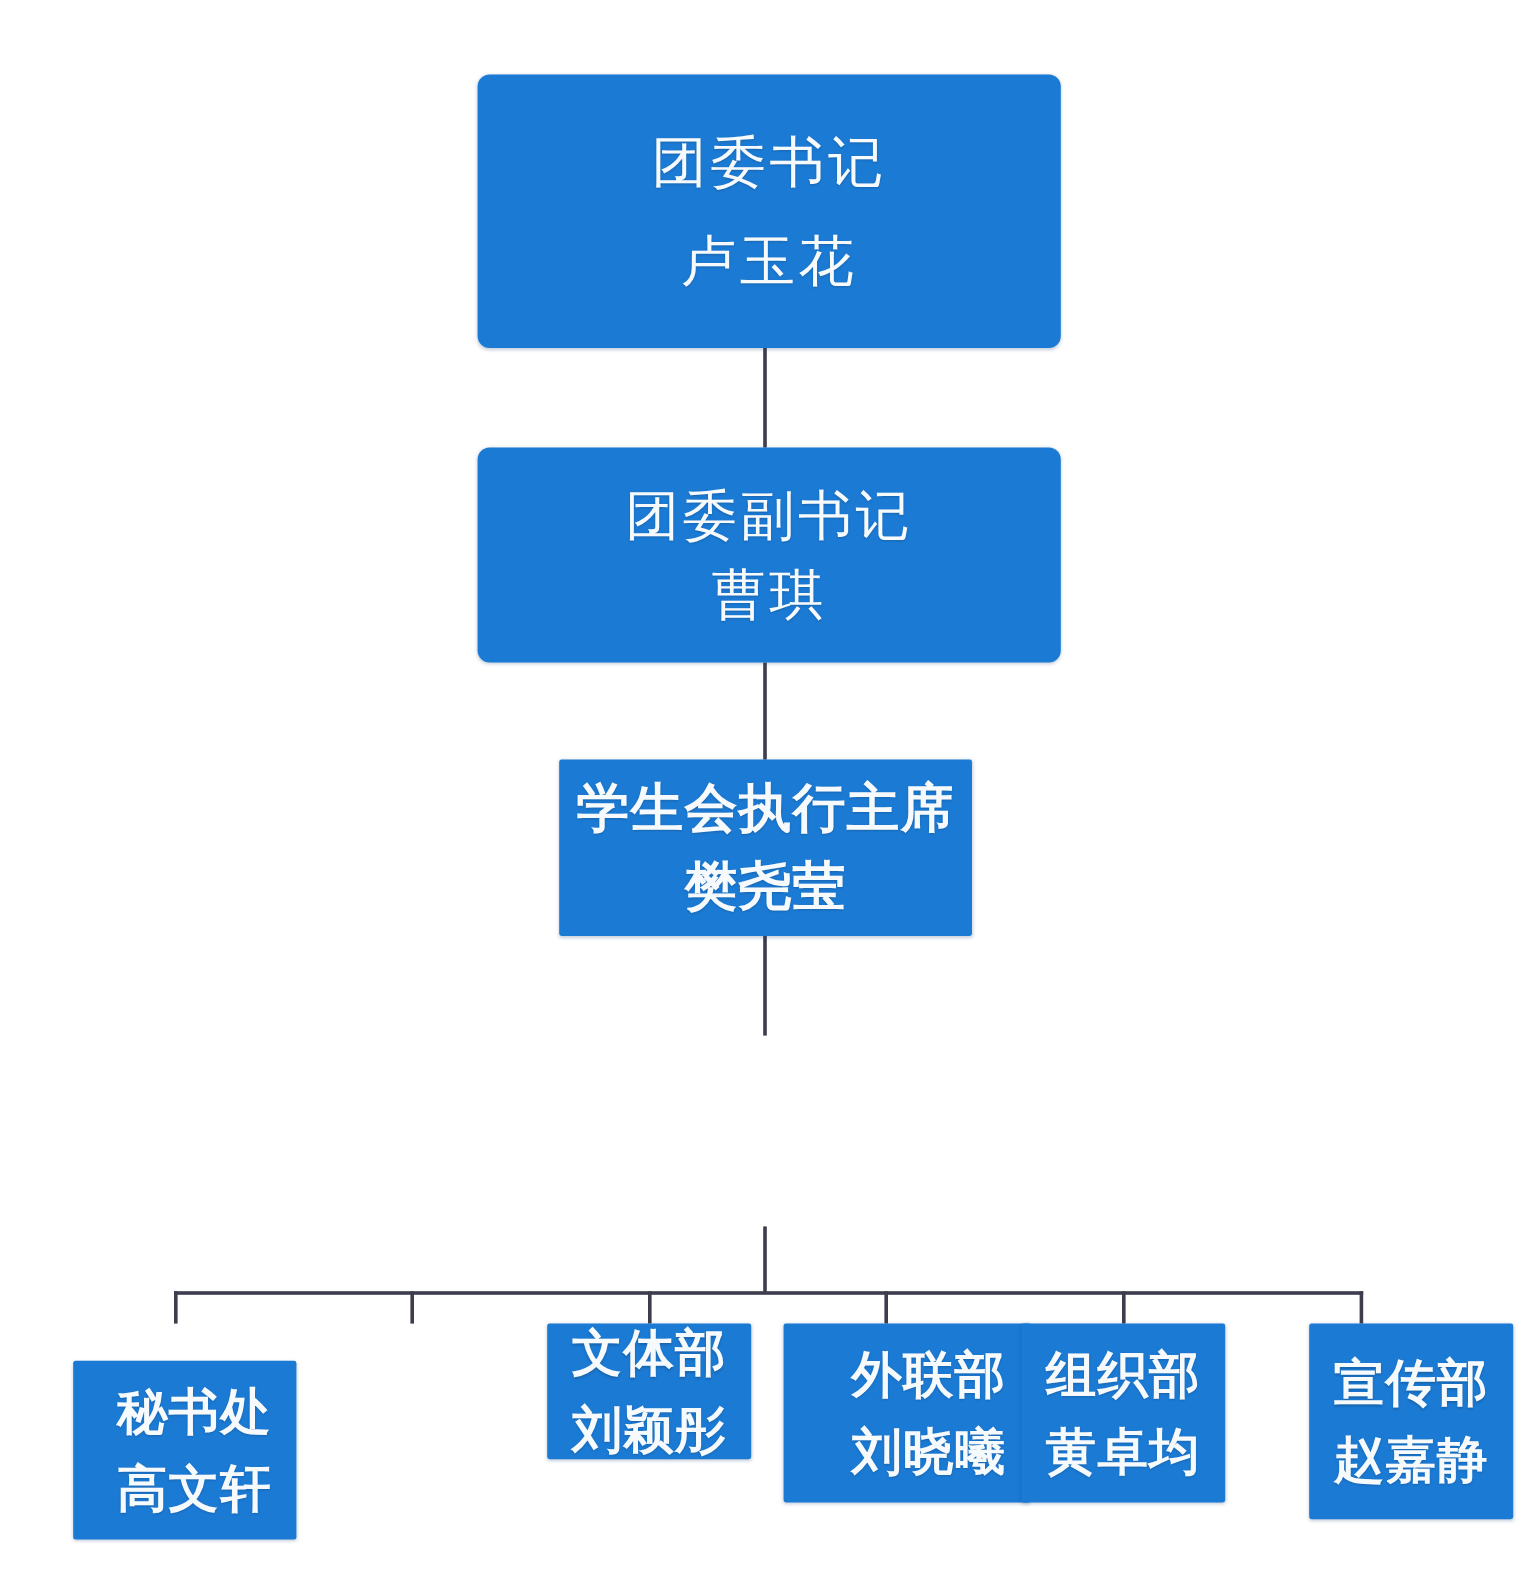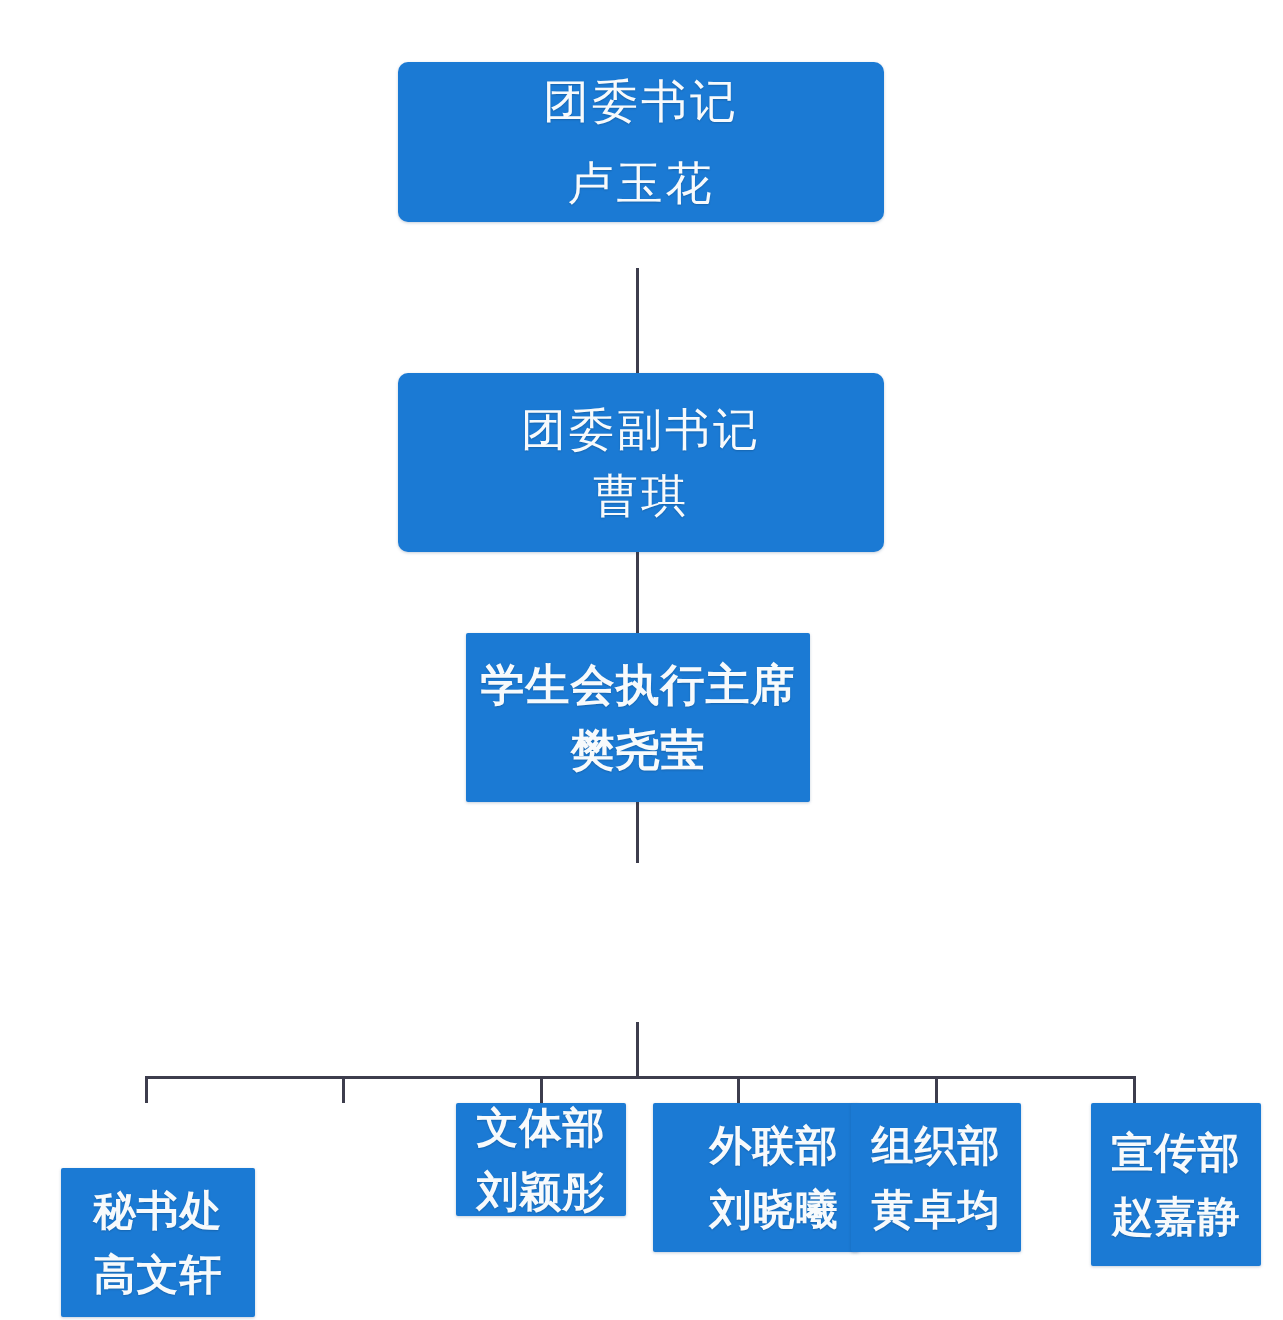--- a/index.html
+++ b/index.html
@@ -55,37 +55,37 @@
   <div class="vline" style="left:636px; top:1022px; height:56px;"></div>
 
   <div class="hline" style="left:145px; top:1076px; width:991px;"></div>
   <div class="vline" style="left:145px;  top:1076px; height:27px;"></div>
   <div class="vline" style="left:342px;  top:1076px; height:27px;"></div>
   <div class="vline" style="left:540px;  top:1076px; height:27px;"></div>
   <div class="vline" style="left:737px;  top:1076px; height:27px;"></div>
   <div class="vline" style="left:935px;  top:1076px; height:27px;"></div>
   <div class="vline" style="left:1133px; top:1076px; height:27px;"></div>
 
-  <div class="node rounded lvl1" style="left:398px; top:62px; width:486px; height:160px;">
+  <div class="node rounded lvl1" style="left:398px; top:62px; width:486px; height:228px;">
     <div class="row">团委书记</div>
     <div class="row">卢玉花</div>
   </div>
 
   <div class="node rounded lvl2" style="left:398px; top:373px; width:486px; height:179px;">
     <div class="row">团委副书记</div>
     <div class="row">曹琪</div>
   </div>
 
-  <div class="node square lvl3" style="left:466px; top:633px; width:344px; height:169px;">
+  <div class="node square lvl3" style="left:466px; top:633px; width:344px; height:147px;">
     <div class="row">学生会执行主席</div>
     <div class="row">樊尧莹</div>
   </div>
 
 
-  <div class="node square dept" style="left:61px; top:1168px; width:194px; height:149px;">
+  <div class="node square dept" style="left:61px; top:1134px; width:170px; height:149px;padding-left:16px;">
     <div class="row">秘书处</div>
     <div class="row">高文轩</div>
   </div>
 
 
   <div class="node square dept" style="left:456px; top:1103px; width:170px; height:113px;text-align:right;">
     <div class="row">文体部</div>
     <div class="row">刘颖彤</div>
   </div>
 

